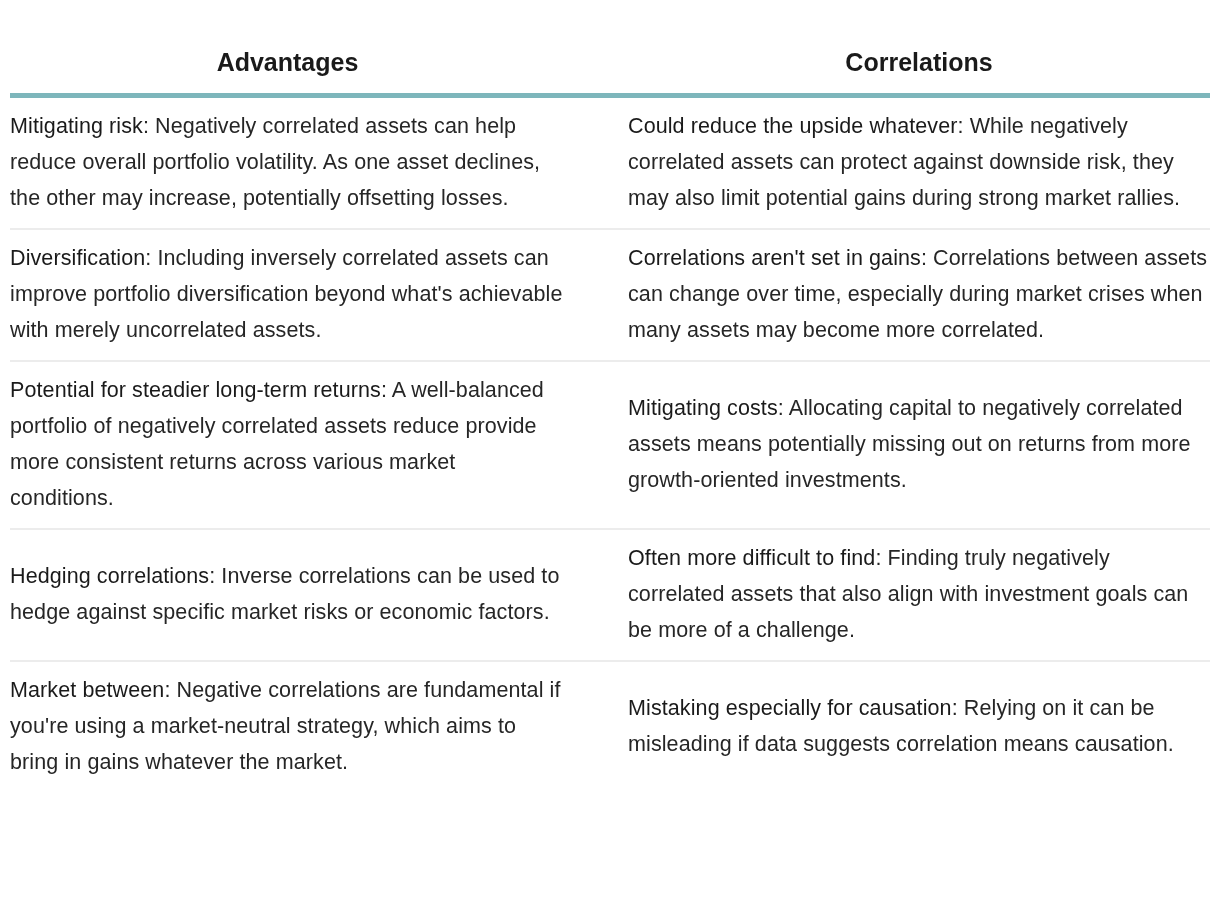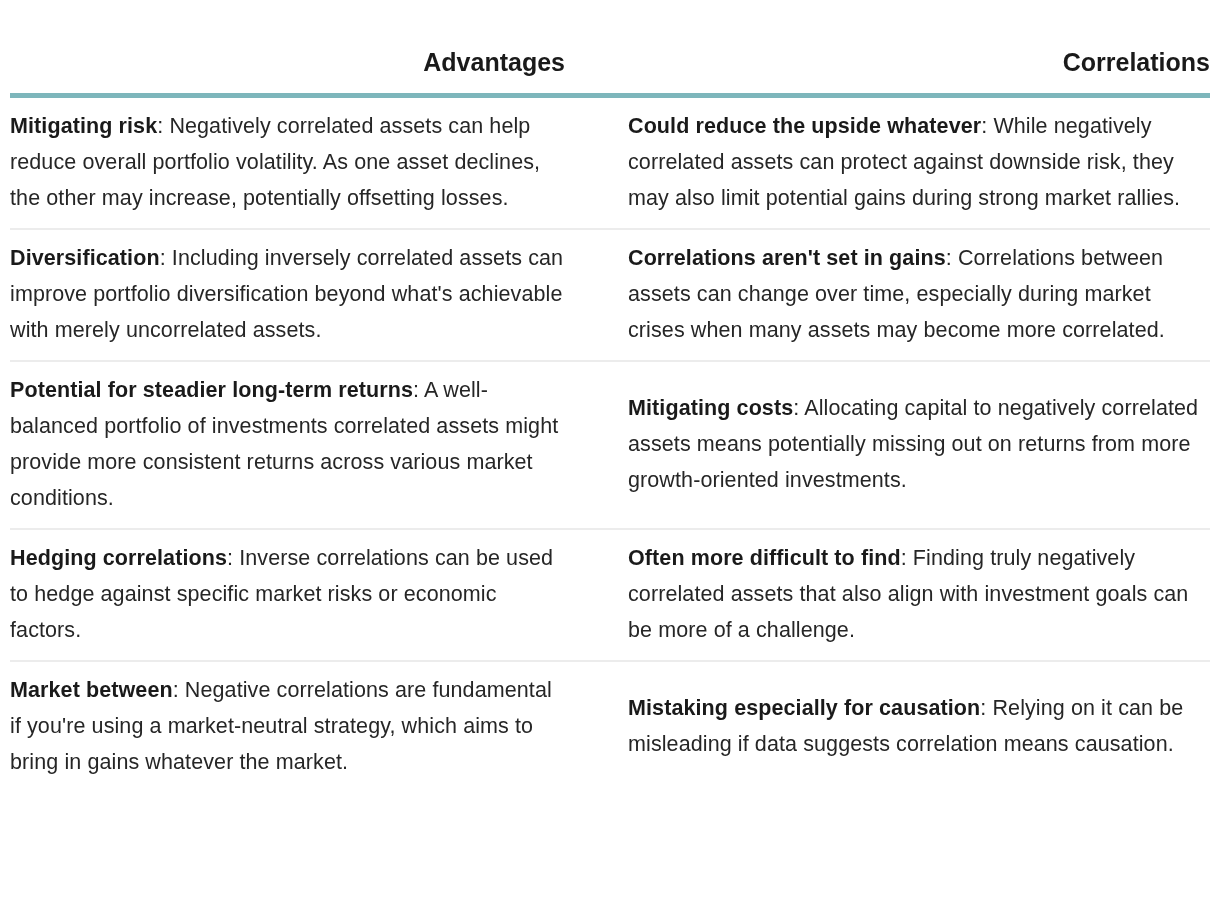--- a/index.html
+++ b/index.html
@@ -21,21 +21,21 @@
   .page {
     padding: 46px 10px 0 10px;
   }
   table.compare {
     width: 1200px;
     border-collapse: collapse;
     table-layout: fixed;
   }
   th {
     width: 50%;
-    text-align: right;
+    text-align: center;
     font-size: 25px;
     line-height: 32px;
     font-weight: 700;
     color: var(--heading);
     padding: 0 0 15px 0;
     border-bottom: 5px solid var(--accent);
   }
   tbody td {
     font-size: 21.5px;
     line-height: 36px;
@@ -46,21 +46,21 @@
     border-bottom: 2px solid var(--divider);
   }
   tbody tr:last-child td {
     border-bottom: none;
   }
   .col-left  { padding-right: 45px; }
   .col-right { padding-left: 18px; }
   th.col-right { padding-left: 18px; }
   td p { margin: 0; }
   .term {
-    font-weight: 700;
+    font-weight: 400;
     color: var(--heading);
     margin-top: 46px;
   }
 </style>
 </head>
 <body>
 
 <div class="page">
   <table class="compare">
     <thead>
@@ -81,21 +81,21 @@
       <tr>
         <td class="col-left">
           <p><span class="term">Diversification</span><span>: Including inversely correlated assets can improve portfolio diversification beyond what's achievable with merely uncorrelated assets.</span></p>
         </td>
         <td class="col-right">
           <p><span class="term">Correlations aren't set in gains</span><span>: Correlations between assets can change over time, especially during market crises when many assets may become more correlated.</span></p>
         </td>
       </tr>
       <tr>
         <td class="col-left">
-          <p><span class="term">Potential for steadier long-term returns</span><span>: A well-balanced portfolio of investments correlated assets might provide more consistent returns across various market conditions.</span></p>
+          <p><span class="term">Potential for steadier long-term returns</span><span>: A well-balanced portfolio of negatively correlated assets reduce provide more consistent returns across various market conditions.</span></p>
         </td>
         <td class="col-right">
           <p><span class="term">Mitigating costs</span><span>: Allocating capital to negatively correlated assets means potentially missing out on returns from more growth-oriented investments.</span></p>
         </td>
       </tr>
       <tr>
         <td class="col-left">
           <p><span class="term">Hedging correlations</span><span>: Inverse correlations can be used to hedge against specific market risks or economic factors.</span></p>
         </td>
         <td class="col-right">

